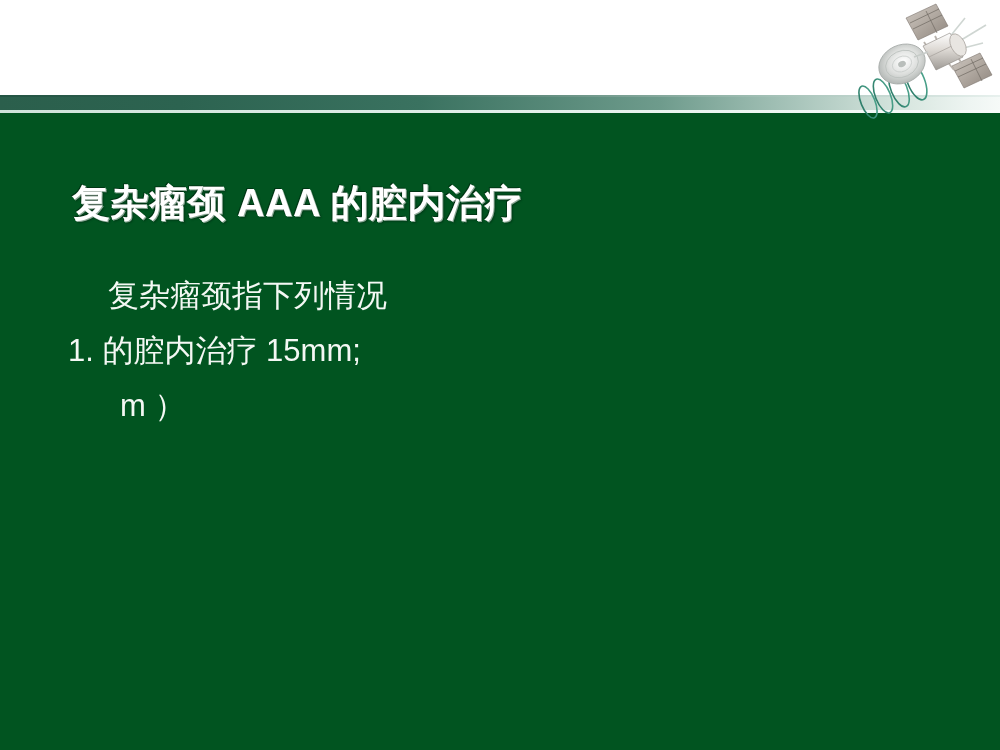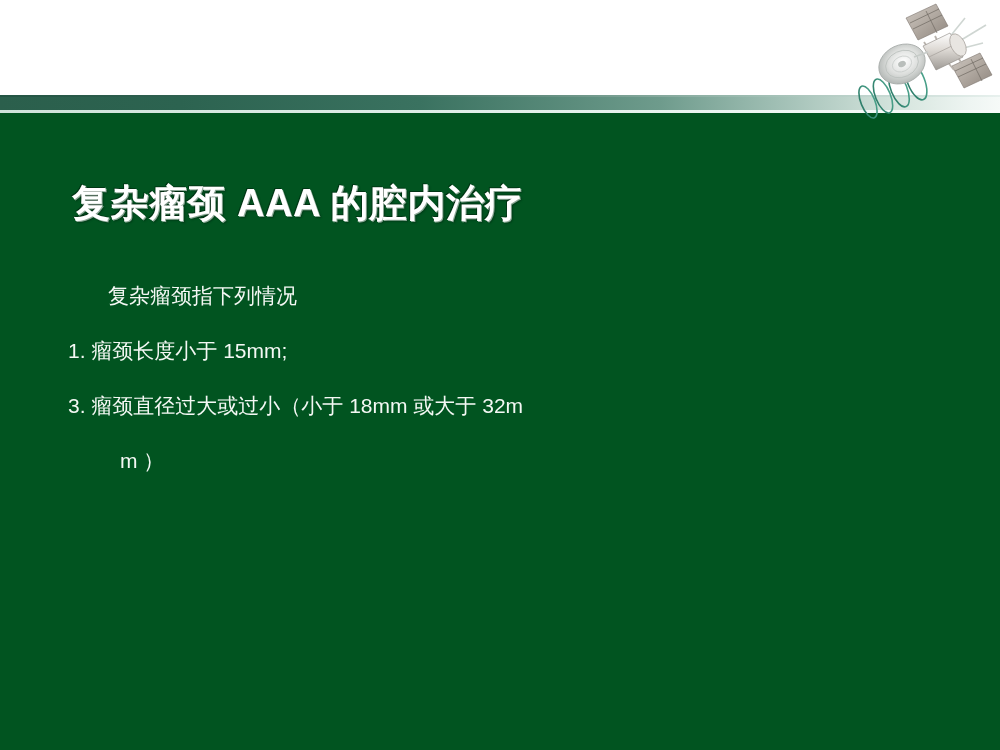--- a/index.html
+++ b/index.html
@@ -107,21 +107,21 @@
          1px  1px 0 rgba(255,255,255,0.55),
          2px  2px 2px rgba(0,0,0,0.28);
   }
 
   .body-text {
     position: absolute;
     left: 68px;
     top: 268px;
     width: 880px;
     color: #f4f8f4;
-    font-size: 21px;
+    font-size: 31px;
     line-height: 55px;
     white-space: nowrap;
   }
   .lead {
     padding-left: 40px;
   }
   .item {
     white-space: nowrap;
   }
   .cont {
@@ -217,25 +217,21 @@
   </div>
 
   <div class="title">复杂瘤颈 AAA 的腔内治疗</div>
 
   <div class="body-text">
 
     <div class="lead">复杂瘤颈指下列情况</div>
 
     <div class="item">
       <span>1.</span>
-      <span>瘤颈长度小于 15mm;</span>
+      <span>的腔内治疗 15mm;</span>
     </div>
 
 
-    <div class="item">
-      <span>3.</span>
-      <span>瘤颈直径过大或过小（小于 18mm 或大于 32m</span>
-    </div>
     <div class="cont">m ）</div>
 
   </div>
 
 </div>
 
 </body></html>

